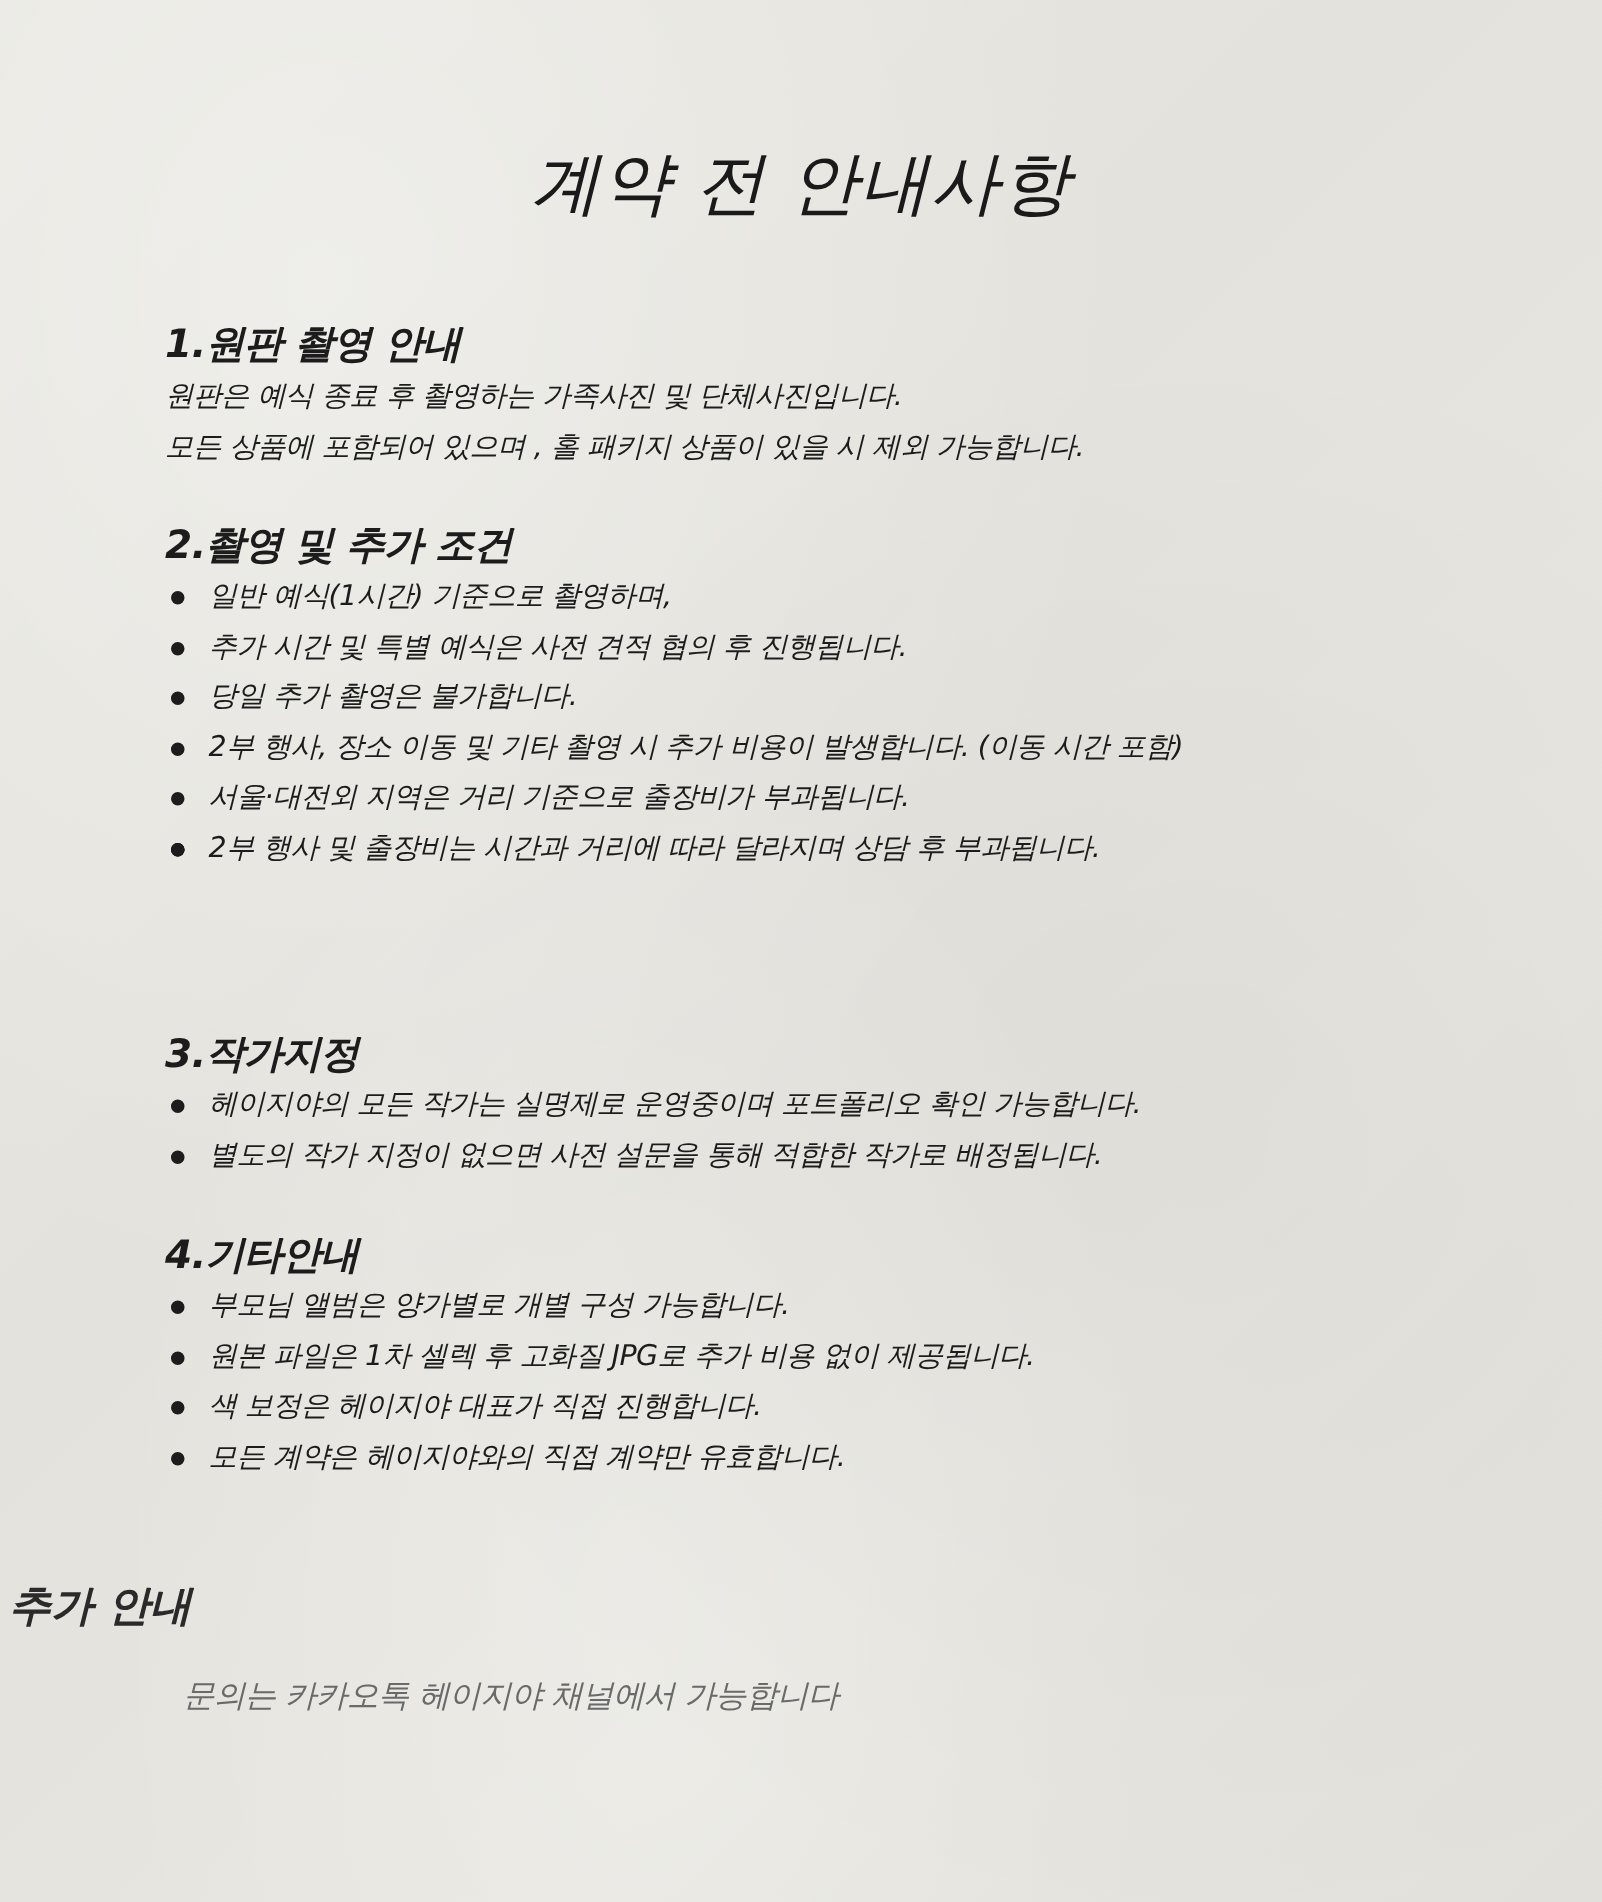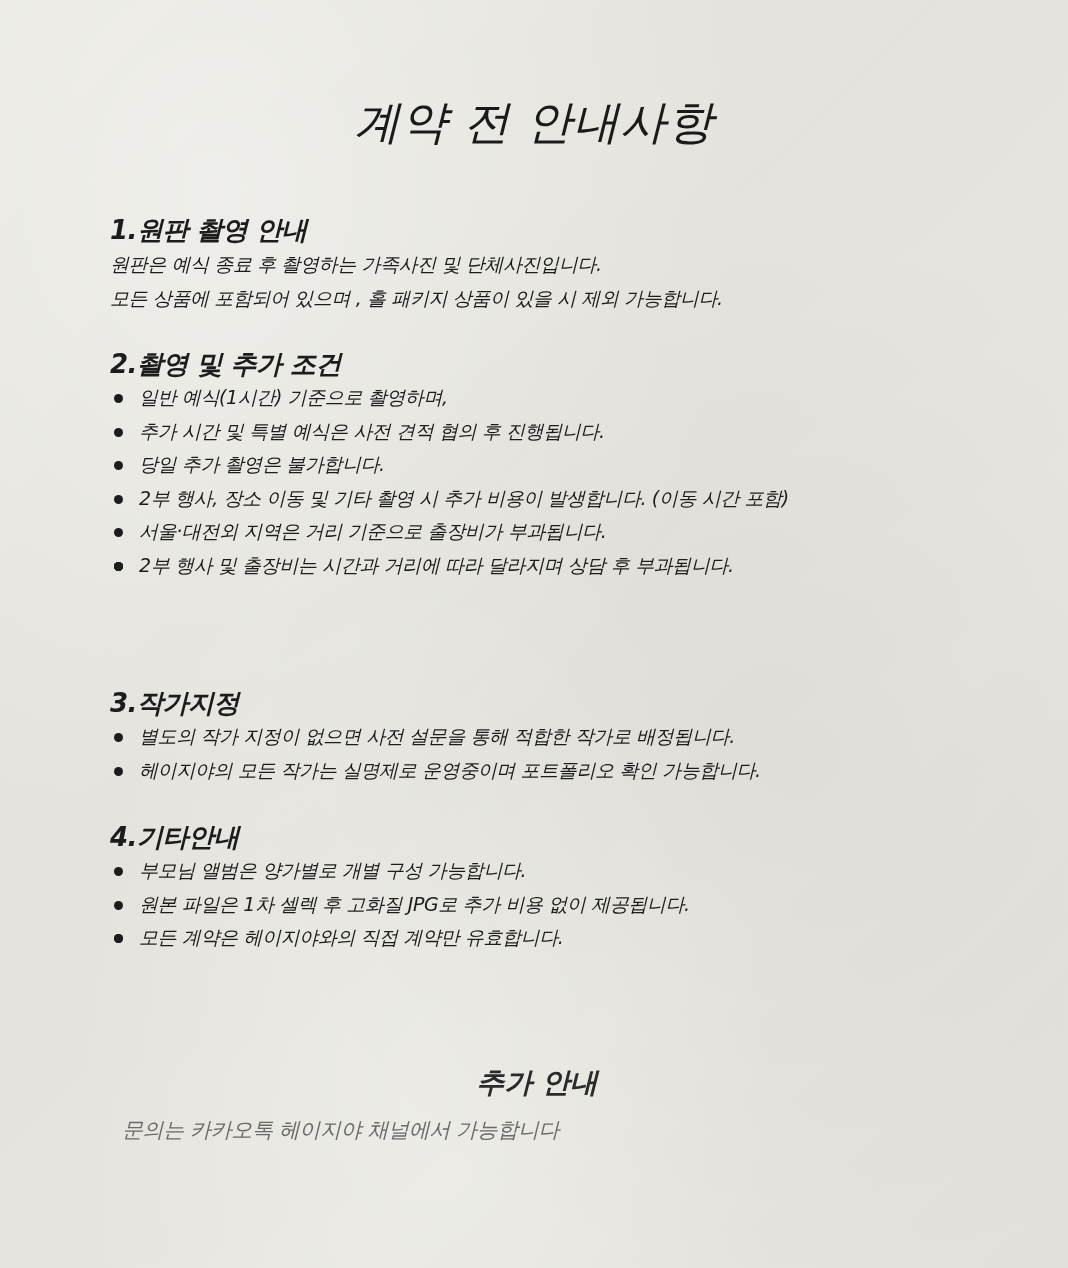--- a/index.html
+++ b/index.html
@@ -60,25 +60,24 @@
       border-radius: 50%;
       background: #1c1c1c;
     }
     #s1 { top: 213px; }
     #s2 { top: 347px; }
     #s3 { top: 686px; }
     #s4 { top: 820px; }
     .extra-title {
       position: absolute;
       top: 1052px; left: 0; right: 0;
-      text-align: center;
       font-size: 28px;
       font-weight: bold;
       color: #2a2a2a;
-      margin: 12px;
+      margin: 0;
       padding-left: 6px;
     }
     .extra-body {
       position: absolute;
       top: 1112px; left: 122px;
       color: #6a6a6a;
       font-size: 21px;
       line-height: 36px;
       letter-spacing: -0.4px;
     }
@@ -107,31 +106,31 @@
       <li><span class="bullet"></span><span>서울·대전외 지역은 거리 기준으로 출장비가 부과됩니다.</span></li>
       <li><span class="bullet"></span></li>
       <li><span class="bullet"></span></li>
       <li><span class="bullet"></span><span>2부 행사 및 출장비는 시간과 거리에 따라 달라지며 상담 후 부과됩니다.</span></li>
     </ul>
   </div>
 
   <div class="section" id="s3">
     <h2>3.작가지정</h2>
     <ul>
+      <li><span class="bullet"></span><span>헤이지야의 모든 작가는 실명제로 운영중이며 포트폴리오 확인 가능합니다.</span></li>
       <li><span class="bullet"></span><span>별도의 작가 지정이 없으면 사전 설문을 통해 적합한 작가로 배정됩니다.</span></li>
-      <li><span class="bullet"></span><span>헤이지야의 모든 작가는 실명제로 운영중이며 포트폴리오 확인 가능합니다.</span></li>
     </ul>
   </div>
 
   <div class="section" id="s4">
     <h2>4.기타안내</h2>
     <ul>
       <li><span class="bullet"></span><span>부모님 앨범은 양가별로 개별 구성 가능합니다.</span></li>
       <li><span class="bullet"></span><span>원본 파일은 1차 셀렉 후 고화질 JPG로 추가 비용 없이 제공됩니다.</span></li>
-      <li><span class="bullet"></span></li>
+      <li><span class="bullet"></span><span>색 보정은 헤이지야 대표가 직접 진행합니다.</span></li>
       <li><span class="bullet"></span><span>모든 계약은 헤이지야와의 직접 계약만 유효합니다.</span></li>
     </ul>
   </div>
 
   <h2 class="extra-title">추가 안내</h2>
   <div class="extra-body">
     <p>문의는 카카오톡 헤이지야 채널에서 가능합니다</p>
   </div>
 
 </div>

